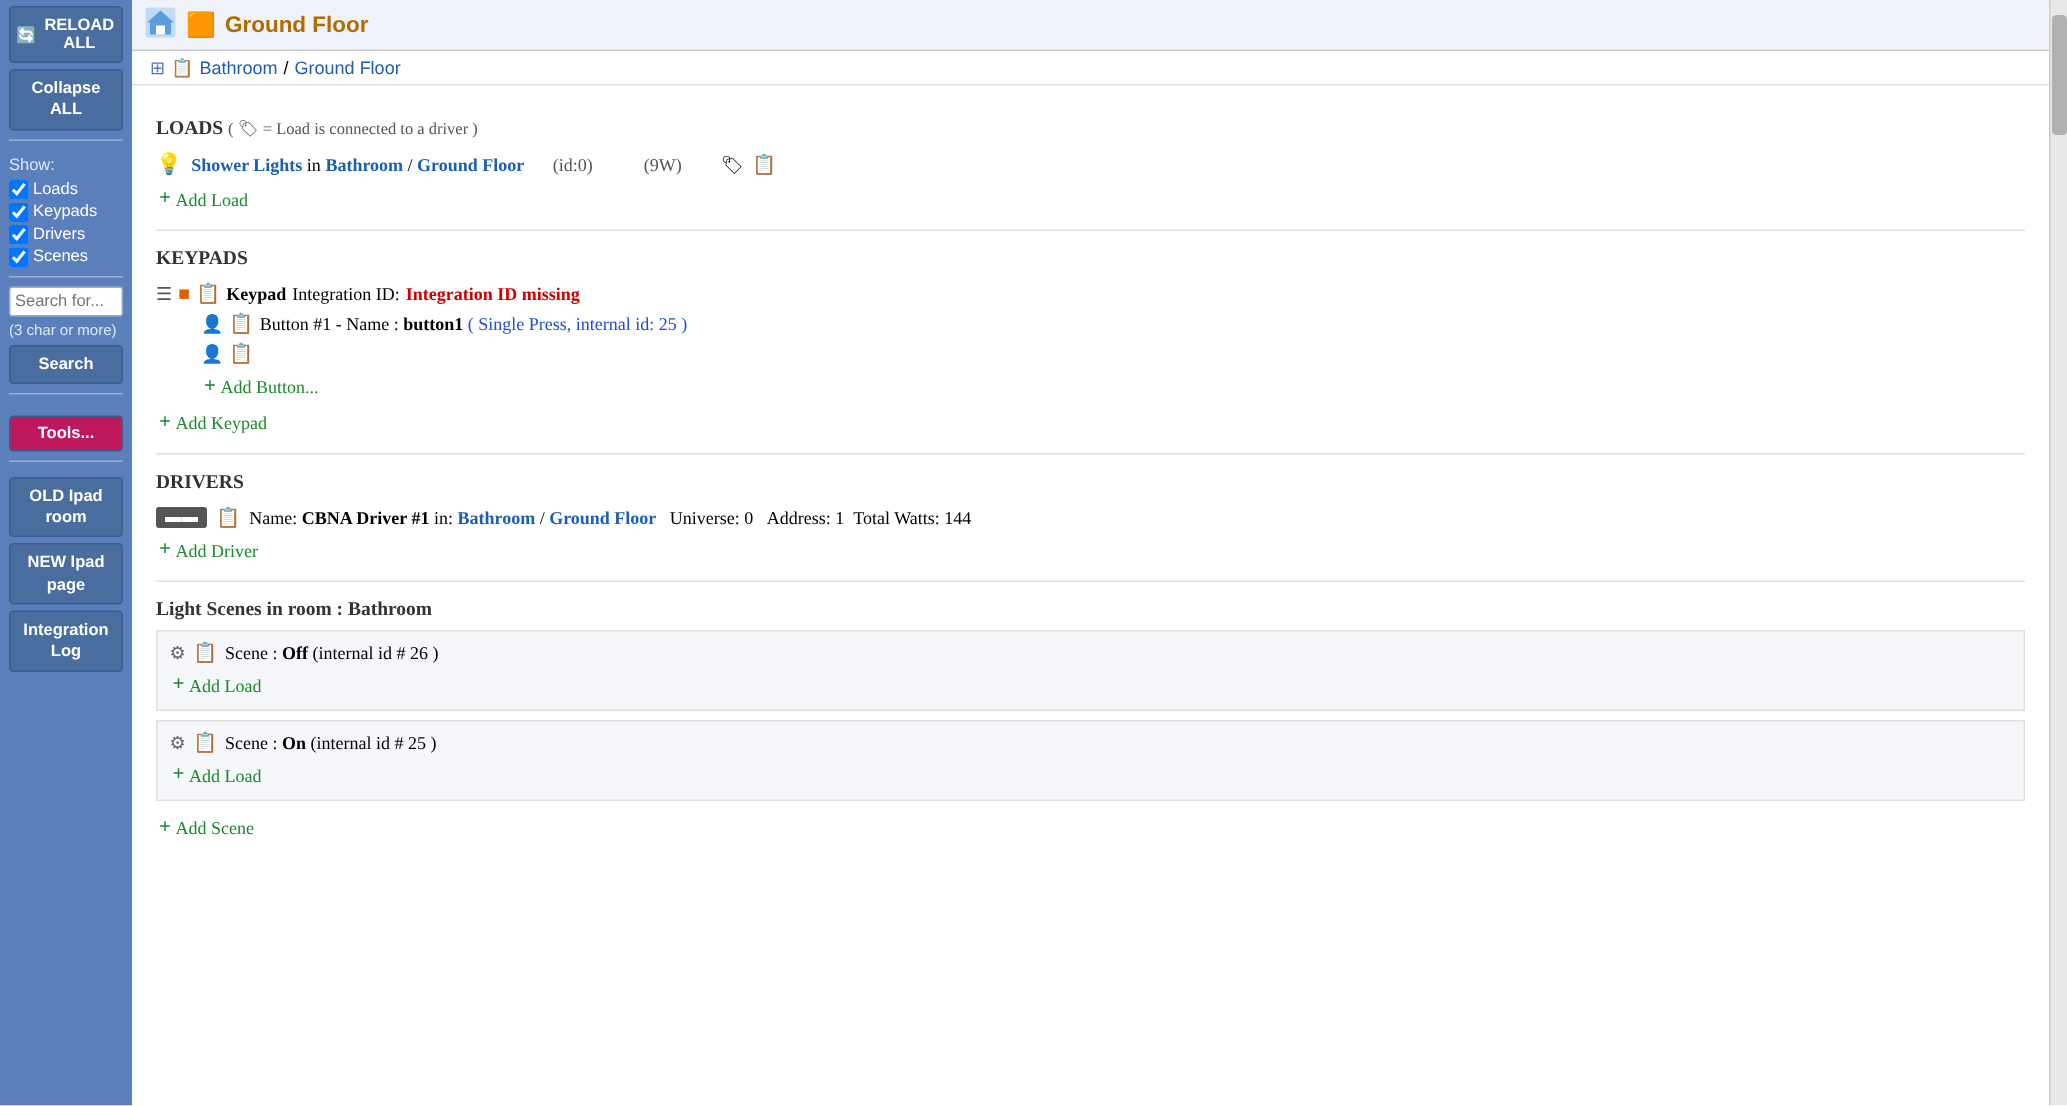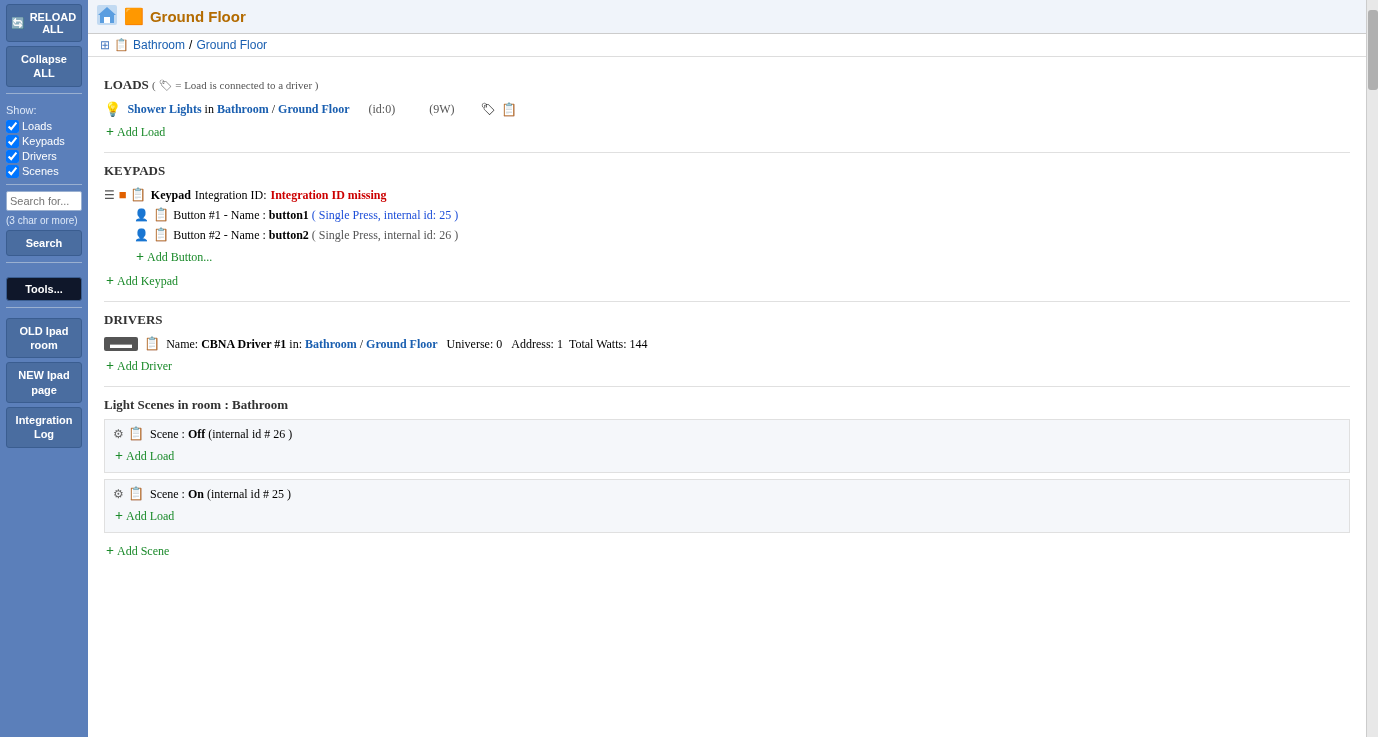--- a/index.html
+++ b/index.html
@@ -140,21 +140,21 @@
       text-align: center;
       cursor: pointer;
       display: flex;
       align-items: center;
       justify-content: center;
       gap: 4px;
     }
 
     .tools-btn {
       width: 76px;
-      background: #0f172a;
+      background: #be185d;
       color: #fff;
       border: 1px solid #3a5d90;
       border-radius: 3px;
       padding: 5px 4px;
       font-size: 11px;
       font-weight: bold;
       text-align: center;
       cursor: pointer;
       margin-top: 8px;
     }
@@ -282,21 +282,20 @@
 
       <div class="button-row">
         <span class="button-icon-red">👤</span>
         <span class="ico-edit">📋</span>
         <span>Button #1 - Name : <span class="button-bold">button1</span> <span style="color:#1d4ed8;text-align:right;">( Single Press, internal id: 25 )</span></span>
       </div>
 
       <div class="button-row">
         <span class="button-icon-red">👤</span>
         <span class="ico-edit">📋</span>
-        <span>Button #2 - Name : <span class="button-bold">button2</span> <span style="color:#555;">( Single Press, internal id: 26 )</span></span>
       </div>
 
       <div style="padding-left:30px;">
         <span class="add-item">
           <span class="plus-icon">+</span>
           <span>Add Button...</span>
         </span>
       </div>
 
       <div>

